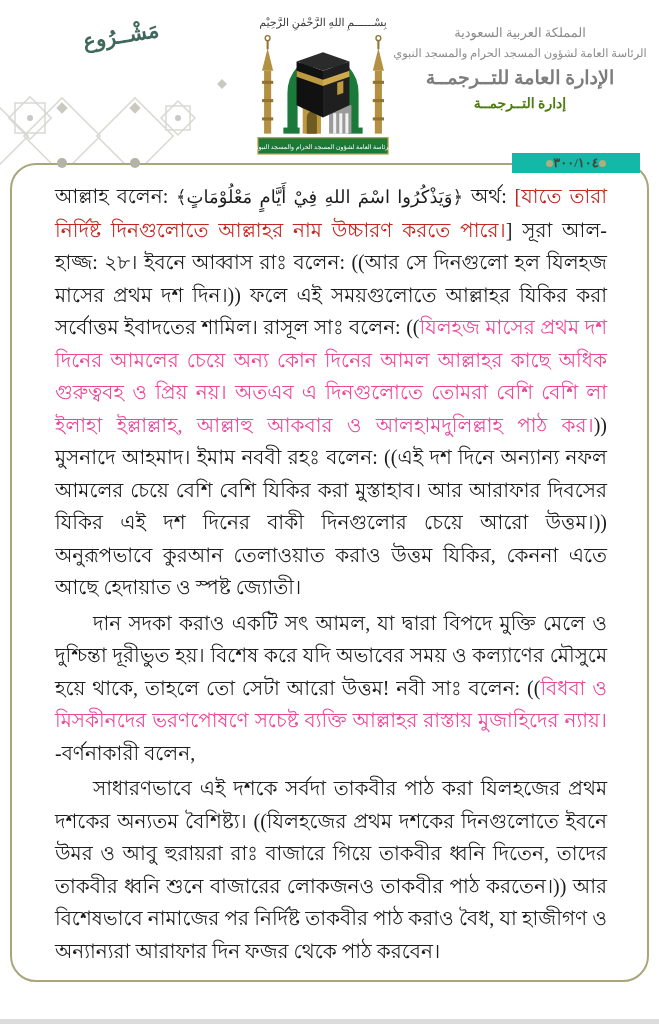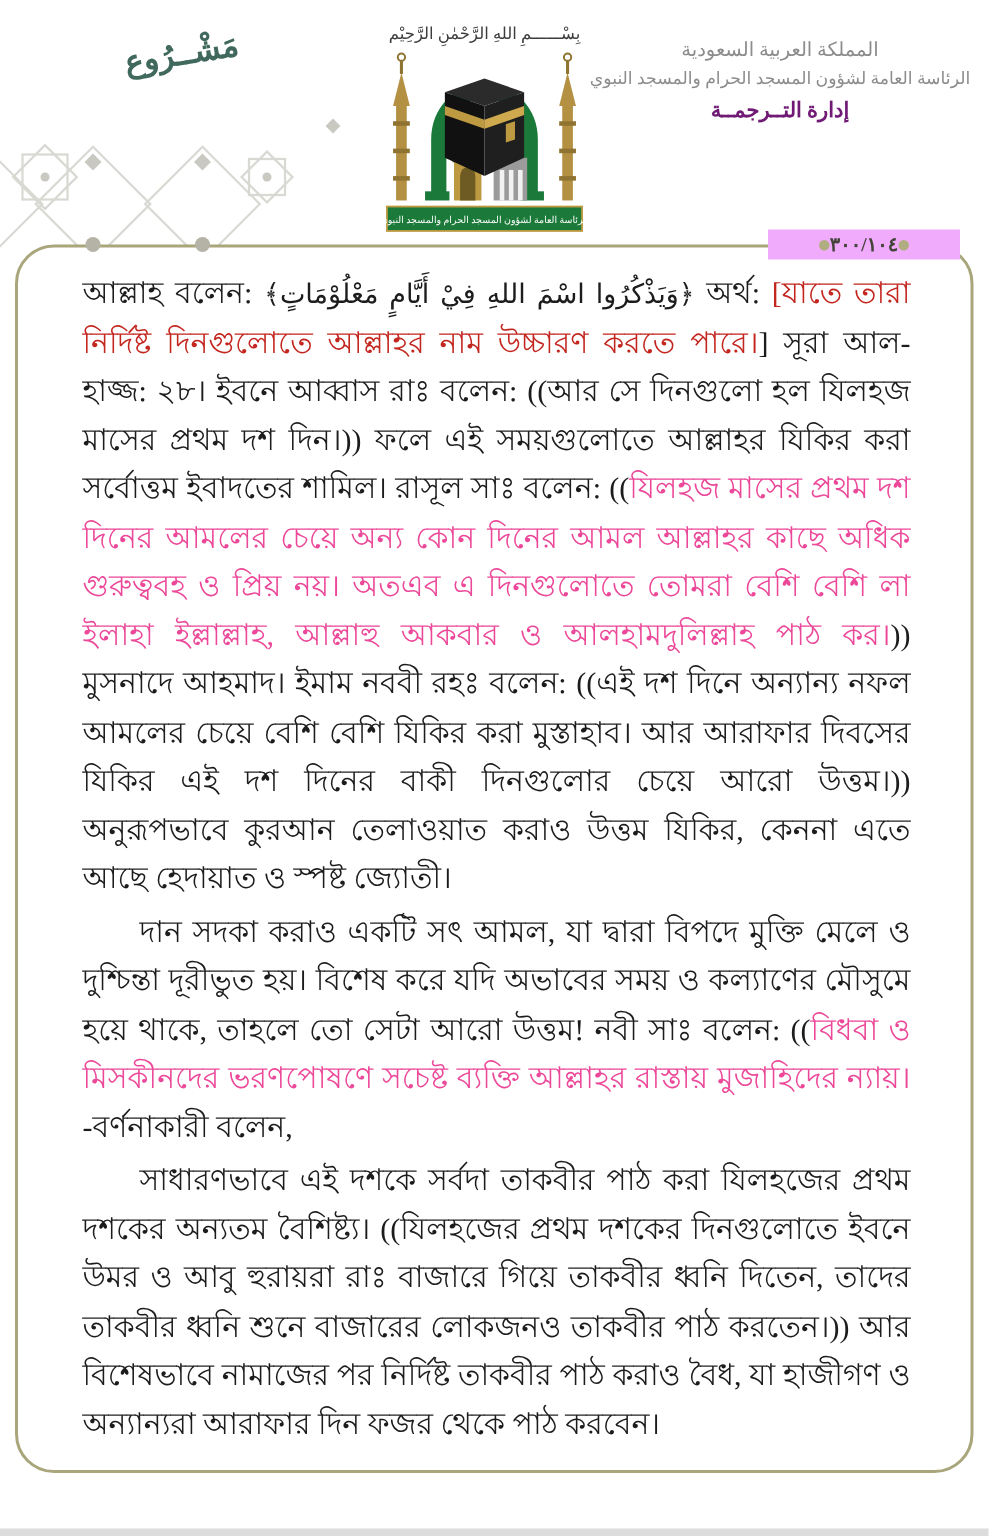--- a/index.html
+++ b/index.html
@@ -21,28 +21,28 @@
   .bismillah{font-size:11px;color:#3c3c3c;direction:rtl;white-space:nowrap;margin-bottom:1px;}
   
   .org-block{
     position:absolute;left:390px;top:26px;width:260px;text-align:center;
     color:#8c8c8c;direction:rtl;z-index:1;line-height:1.15;
   }
   .org-block .o1{font-size:13px;margin-bottom:6px;}
   .org-block .o2{font-size:11.5px;margin-bottom:7px;}
   .org-block .o3{font-size:14.5px;color:#9a9a9a;font-weight:bold;margin-bottom:7px;}
   .org-block .o4{font-size:19px;color:#7d7d7d;font-weight:bold;margin-bottom:7px;}
-  .org-block .o5{font-size:14px;color:#701a75;font-weight:bold;}
+  .org-block .o5{font-size:14px;color:#4d7c0f;font-weight:bold;}
   
   .content-box{
     position:absolute;left:10px;top:163px;width:635px;height:815px;
     border:2px solid #a9a67c;border-radius:26px;background:#ffffff;z-index:1;
   }
   .doc-number-chip{
-    position:absolute;left:512px;top:153px;width:128px;height:20px;background:#f0abfc;
+    position:absolute;left:512px;top:153px;width:128px;height:20px;background:#14b8a6;
     display:flex;align-items:center;justify-content:center;gap:0;z-index:3;
   }
   .doc-number-chip .dot{width:7px;height:7px;border-radius:50%;background:#b0ad80;flex:0 0 auto;}
   .doc-number{font-size:13px;font-weight:bold;color:#44443a;letter-spacing:1px;direction:rtl;}
   
   .line-dot{position:absolute;width:10px;height:10px;border-radius:50%;background:#b5b2a6;z-index:2;}
   
   .body-text{
     position:absolute;left:55px;top:180px;width:552px;z-index:2;
     font-size:20px;line-height:32.5px;color:#1c1c1c;text-align:justify;
@@ -146,20 +146,21 @@
     <g>
       <rect x="6" y="106" width="128" height="16" fill="#1b7a3a" stroke="#bd9a42" stroke-width="1.2"></rect>
       <text x="70" y="117" text-anchor="middle" font-size="6.2" fill="#ffffff">الرئاسة العامة لشؤون المسجد الحرام والمسجد النبوي</text>
     </g>
   </svg>
 </div>
 
 <div class="org-block">
   <div class="o1">المملكة العربية السعودية</div>
   <div class="o2">الرئاسة العامة لشؤون المسجد الحرام والمسجد النبوي</div>
+  <div class="o4">الإدارة العامة للتــرجمــة</div>
   <div class="o5">إدارة التــرجمــة</div>
 </div>
 
 <div class="doc-number-chip">
   <span class="dot"></span>
   <span class="doc-number">٣٠٠/١٠٤</span>
   <span class="dot"></span>
 </div>
 
 <div class="content-box"></div>

